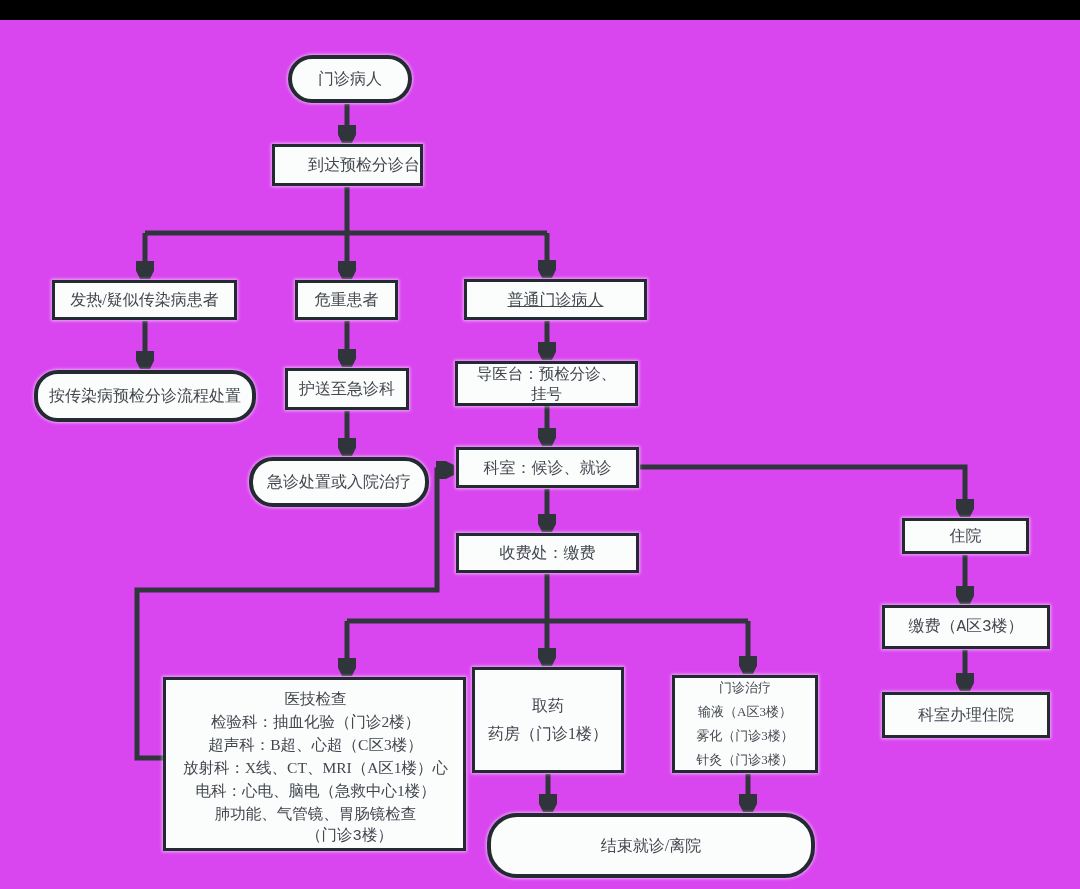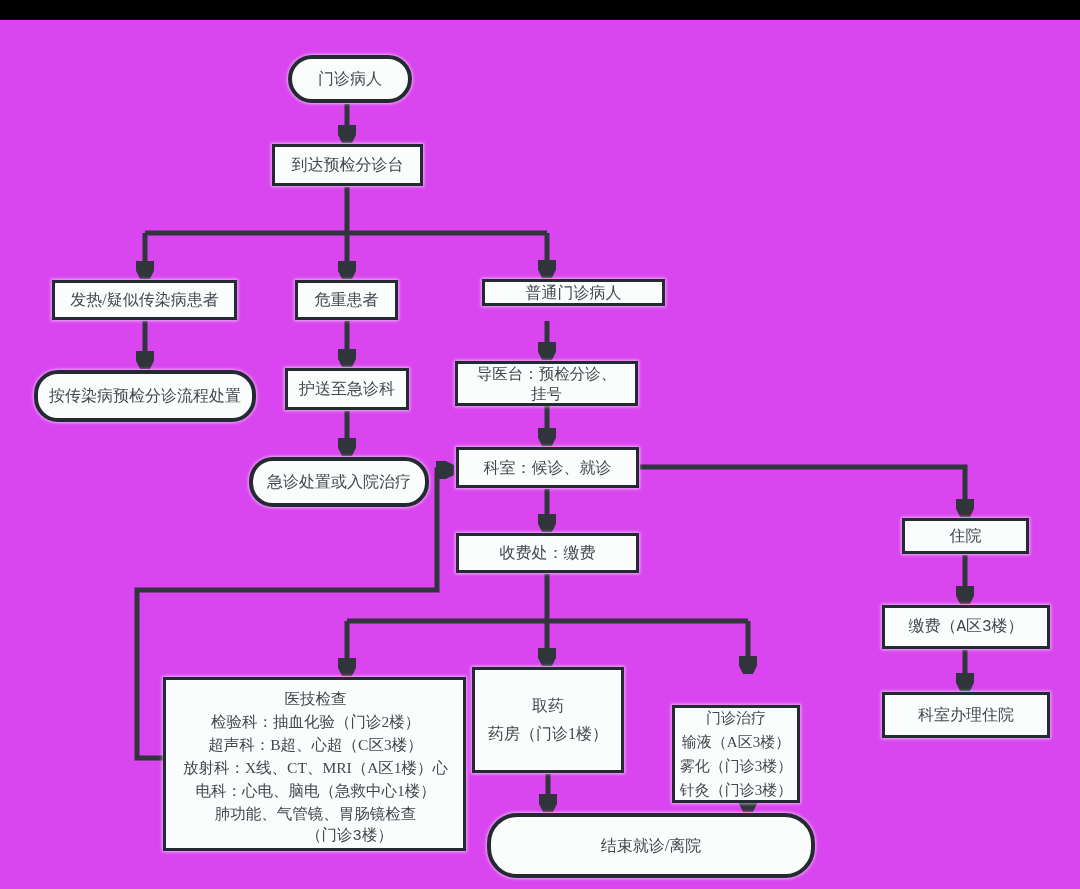--- a/index.html
+++ b/index.html
@@ -42,39 +42,39 @@
     box-shadow: 0 0 3px 1px rgba(255,255,255,0.55);
   }
   .node.round {
     border-radius: 24px;
     border-width: 4px;
   }
   .node.round.big { border-radius: 30px; }
 
   
   .n-start        { left: 288px; top: 35px;  width: 124px; height: 48px; }
-  .n-triage       { left: 272px; top: 124px; width: 151px; height: 42px; }
+  .n-triage       { left: 272px; top: 124px; width: 151px; height: 42px; align-items: flex-end; }
   .n-fever        { left: 52px;  top: 260px; width: 185px; height: 40px; }
   .n-critical     { left: 295px; top: 260px; width: 103px; height: 40px; }
-  .n-ordinary     { left: 482px; top: 259px; width: 183px; height: 27px; }
+  .n-ordinary     { left: 464px; top: 259px; width: 183px; height: 41px; text-decoration: underline; }
   .n-infectious   { left: 34px;  top: 350px; width: 222px; height: 52px; }
   .n-escort       { left: 285px; top: 348px; width: 124px; height: 42px; }
   .n-guide        { left: 455px; top: 341px; width: 183px; height: 45px; font-size: 15.5px; line-height: 20px; }
   .n-ertreat      { left: 249px; top: 437px; width: 180px; height: 50px; }
   .n-department   { left: 456px; top: 427px; width: 183px; height: 41px; }
   .n-cashier      { left: 456px; top: 513px; width: 183px; height: 40px; }
   .n-hospitalize  { left: 902px; top: 498px; width: 127px; height: 36px; }
   .n-paya3        { left: 882px; top: 585px; width: 168px; height: 44px; font-family: Liberation Mono, monospace; }
   .n-deptadm      { left: 882px; top: 672px; width: 168px; height: 46px; }
   .n-medtech      { left: 163px; top: 657px; width: 303px; height: 174px;
                     align-items: center; justify-content: flex-start;
                     text-align: left; padding: 7px 8px 6px 10px;
                     font-size: 15.5px; line-height: 23px; }
   .n-pharmacy     { left: 472px; top: 647px; width: 152px; height: 106px; line-height: 28px; }
-  .n-treat        { left: 672px; top: 685px; width: 128px; height: 98px; font-size: 15px; line-height: 24px; }
+  .n-treat        { left: 672px; top: 655px; width: 146px; height: 98px; font-size: 13px; line-height: 24px; }
   .n-end          { left: 487px; top: 793px; width: 328px; height: 65px; }
 
   .med-line-last { padding-left: 68px; font-family: Liberation Mono, monospace; }
 </style>
 </head>
 <body>
 
 <div class="stage">
 
   <svg class="edges" viewBox="0 0 1080 889" xmlns="http://www.w3.org/2000/svg">

